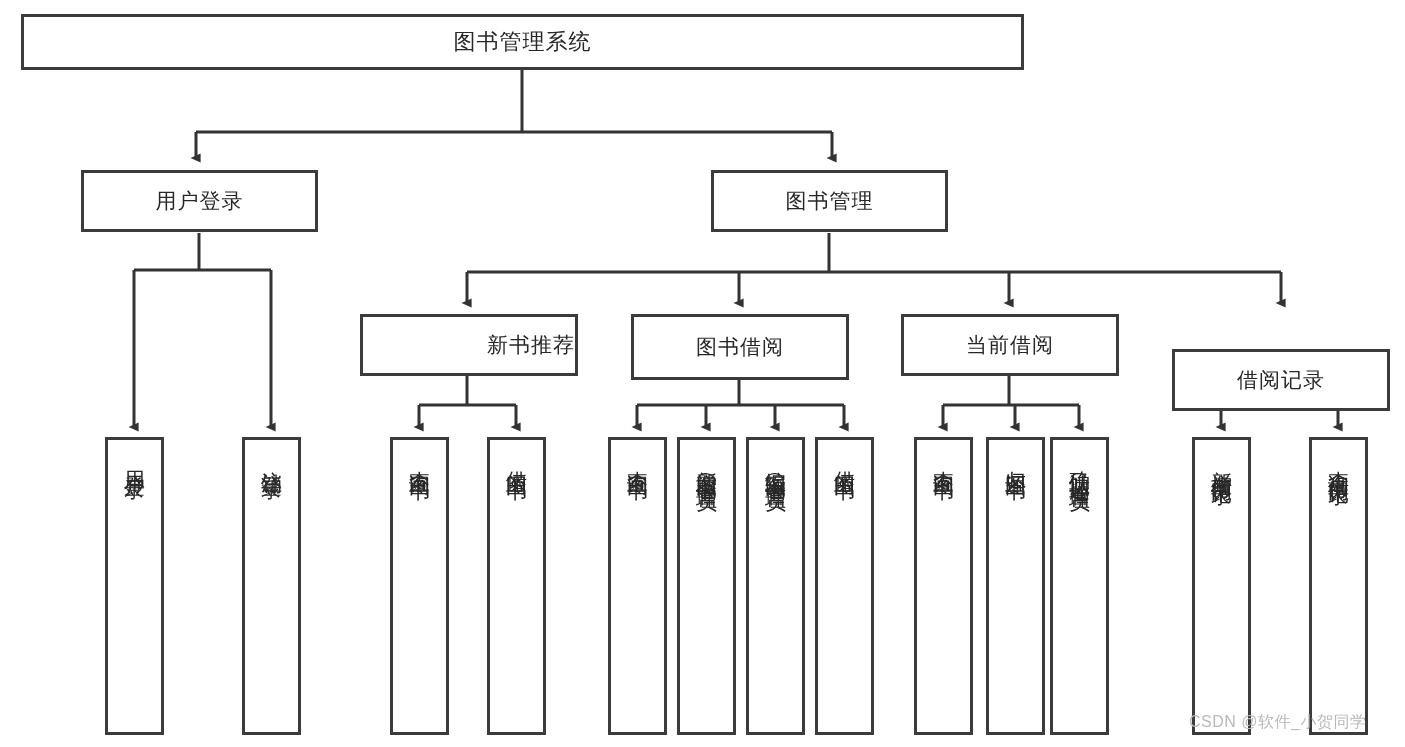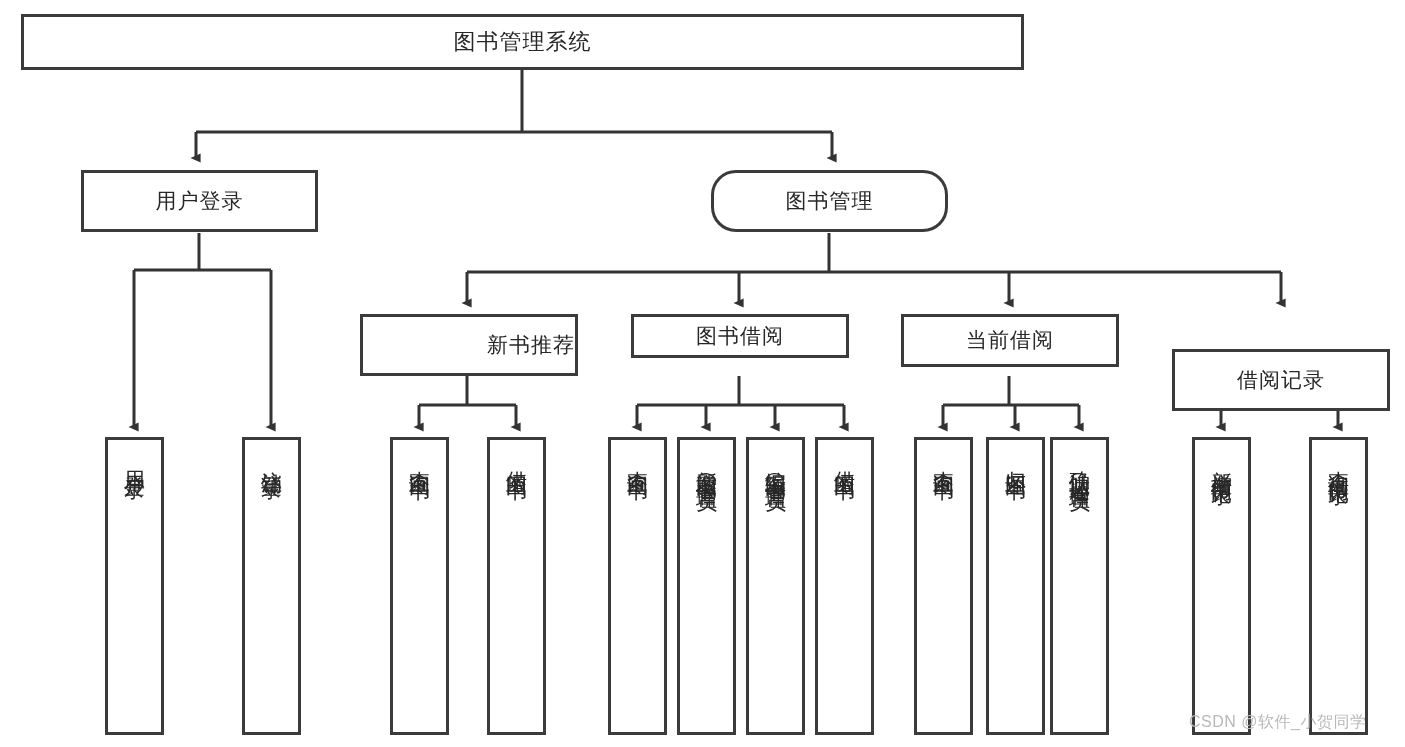--- a/index.html
+++ b/index.html
@@ -109,31 +109,31 @@
     </g>
   </svg>
 
   <div class="node horiz" id="title-node" style="left:21px;top:14px;width:1003px;height:56px;">
     <span class="label">图书管理系统</span>
   </div>
 
   <div class="node horiz" style="left:81px;top:170px;width:237px;height:62px;">
     <span class="label">用户登录</span>
   </div>
-  <div class="node horiz" style="left:711px;top:170px;width:237px;height:62px;border-radius:25px;">
+  <div class="node horiz" style="left:711px;top:170px;width:237px;height:62px;">
     <span class="label">图书管理</span>
   </div>
 
   <div class="node horiz" style="left:360px;top:314px;width:218px;height:62px;justify-content:flex-end;">
     <span class="label">新书推荐</span>
   </div>
-  <div class="node horiz" style="left:631px;top:314px;width:218px;height:44px;">
+  <div class="node horiz" style="left:631px;top:314px;width:218px;height:66px;">
     <span class="label">图书借阅</span>
   </div>
-  <div class="node horiz" style="left:901px;top:314px;width:218px;height:53px;">
+  <div class="node horiz" style="left:901px;top:314px;width:218px;height:62px;">
     <span class="label">当前借阅</span>
   </div>
   <div class="node horiz" style="left:1172px;top:314px;width:218px;height:62px;margin-top:35px;">
     <span class="label">借阅记录</span>
   </div>
 
   <div class="node vert" style="left:105px;top:437px;width:59px;height:298px;">
     <span class="label">用户登录</span>
   </div>
   <div class="node vert" style="left:242px;top:437px;width:59px;height:298px;">

